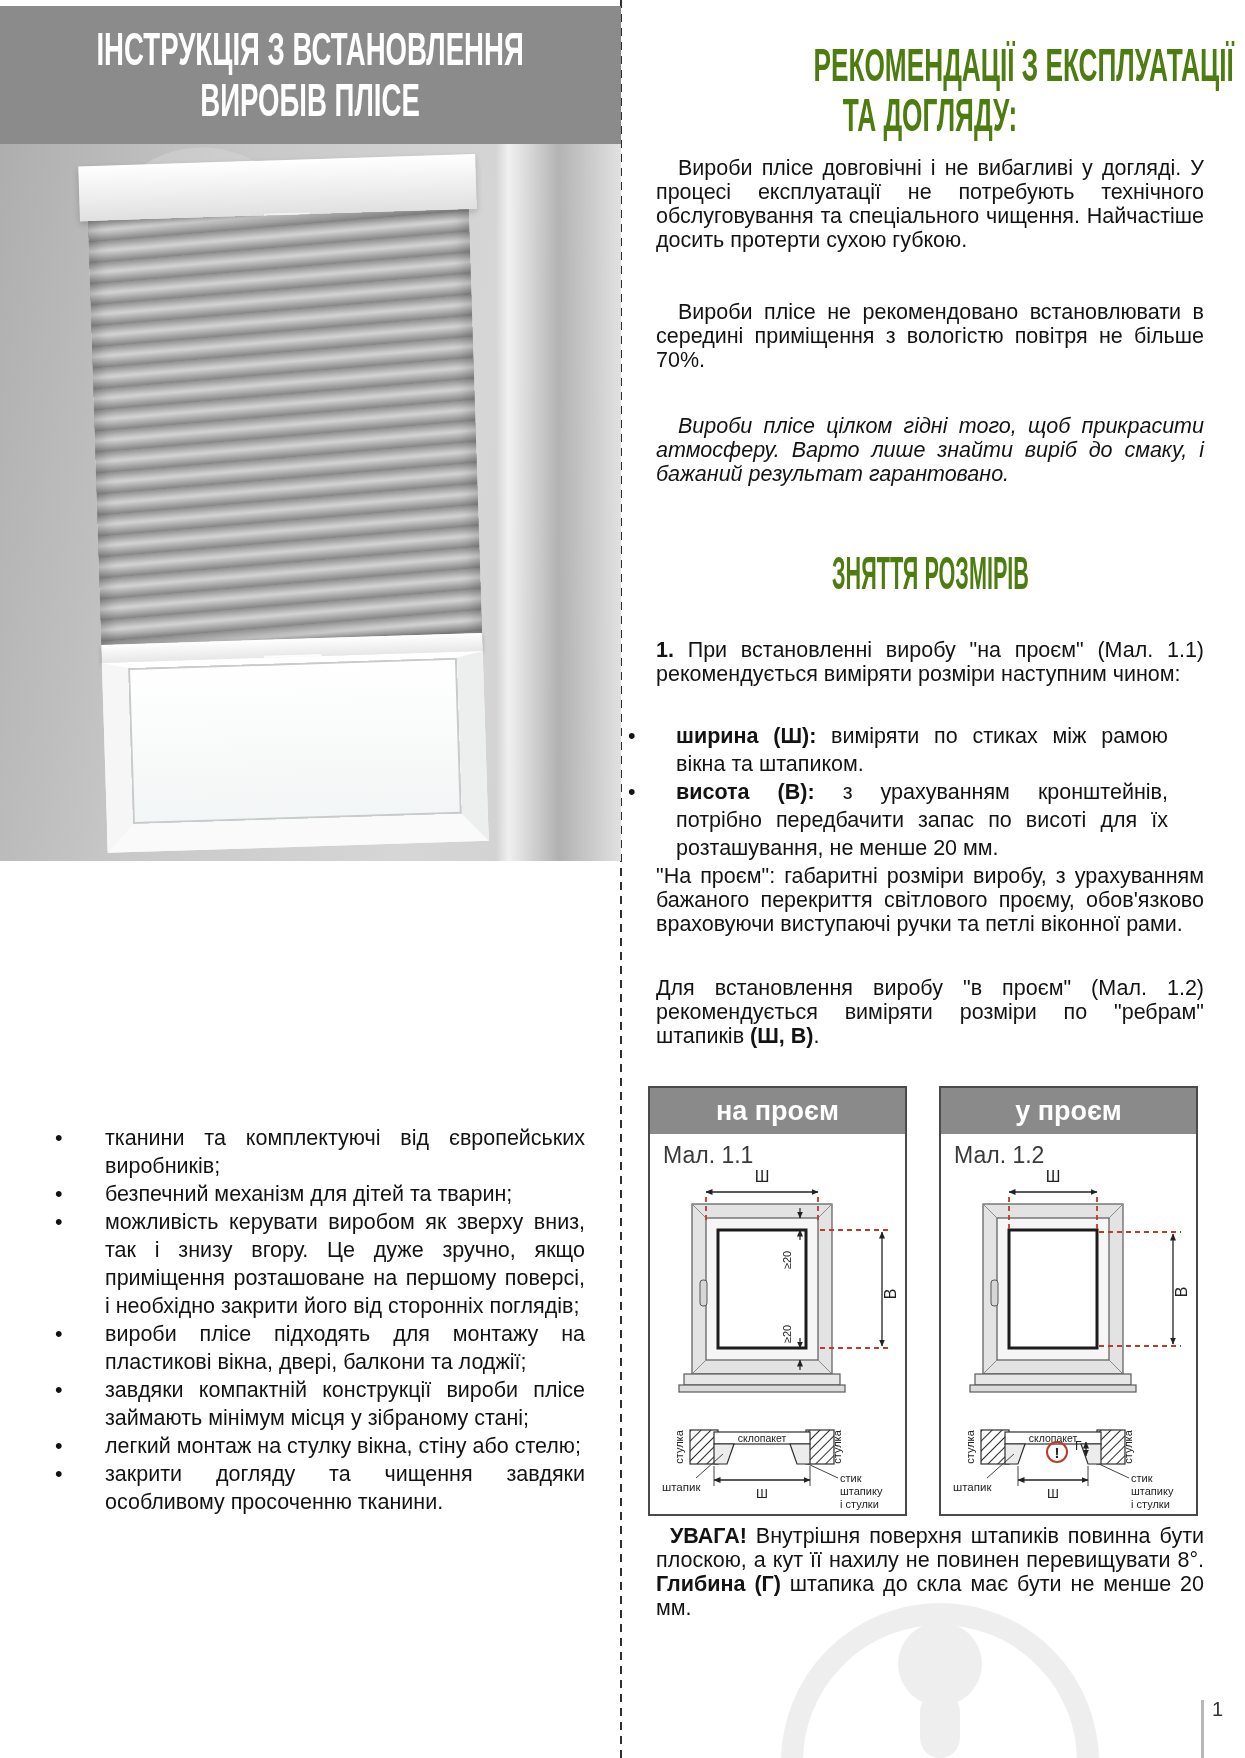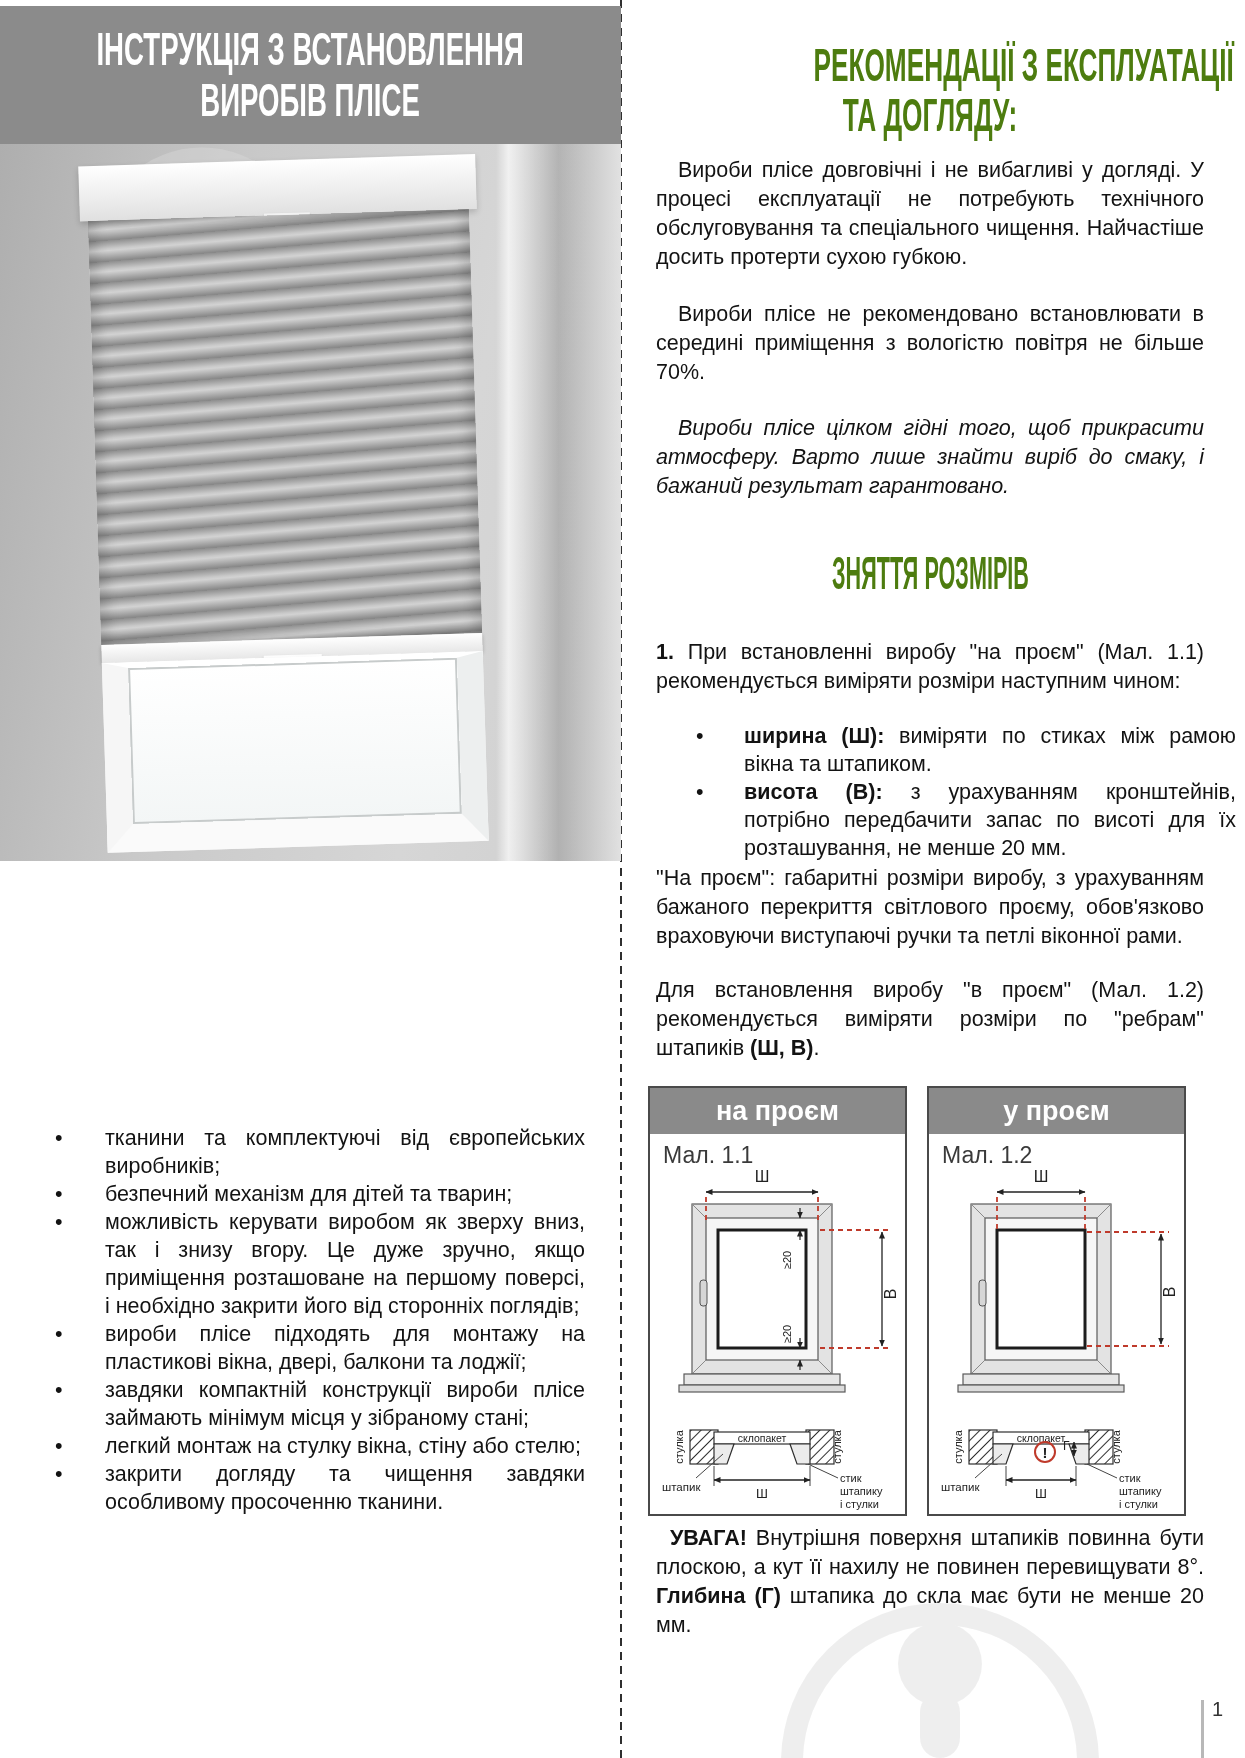--- a/index.html
+++ b/index.html
@@ -38,31 +38,31 @@
   .handle{position:absolute;left:162px;top:16px;width:58px;height:28px;
           background:linear-gradient(180deg,#fdfdfd,#e4e4e4);border-radius:0 0 6px 6px;
           box-shadow:0 2px 3px rgba(0,0,0,.25);}
   .glazing{position:absolute;left:2px;top:497px;width:381px;height:190px;box-sizing:border-box;
            background:#f3f3f3;border-left:26px solid #f6f6f6;border-right:26px solid #edefef;
            border-bottom:28px solid #fafafa;border-top:6px solid #ffffff;}
   .glass{position:absolute;inset:0;background:linear-gradient(180deg,#ffffff,#f3f6f6);
          box-shadow:inset 0 0 0 2px #c7cbcb;}
   .wm{position:absolute;pointer-events:none;}
   
-  .para{position:absolute;font-size:21.5px;line-height:29px;text-align:justify;color:#131313;}
+  .para{position:absolute;font-size:21.5px;line-height:24px;text-align:justify;color:#131313;}
   .indent{text-indent:22px;}
   .ital{font-style:italic;}
   .b{font-weight:bold;}
   .blist{position:absolute;font-size:21.5px;line-height:28px;list-style:none;margin:0;padding:0;}
   .blist .li{position:relative;padding-left:72px;text-align:justify;}
   .blist .li::before{content:"\2022";position:absolute;left:22px;top:0;}
   .mlist .li{padding-left:56px;}
   .mlist .li::before{left:8px;}
   
-  .figrow{position:absolute;left:648px;top:1086px;display:flex;gap:20px;z-index:2;}
+  .figrow{position:absolute;left:648px;top:1086px;display:flex;gap:32px;z-index:2;}
   .figbox{width:259px;border:2px solid #4a4a4a;background:#fff;box-sizing:border-box;}
   .fighead{height:46px;background:#8a8a8a;color:#fff;font-weight:bold;font-size:27px;
            display:flex;align-items:center;justify-content:center;}
   .figbody{position:relative;height:380px;}
   .figlabel{position:absolute;left:13px;top:8px;font-size:23px;color:#3a3a3a;z-index:2;}
   .figbody svg{position:absolute;left:0;top:0;}
   svg text{font-family:"Liberation Sans",sans-serif;fill:#222;}
   
   .pline{position:absolute;left:1201px;top:1700px;width:3px;height:58px;background:#b8b8b8;}
   .pnum{position:absolute;left:1212px;top:1698px;font-size:20px;color:#333;}
@@ -123,21 +123,21 @@
   <div class="para indent ital" style="left:656px;top:414px;width:548px;">Вироби плісе цілком гідні того, щоб прикрасити атмосферу. Варто лише знайти виріб до смаку, і бажаний результат гарантовано.</div>
 
   <div class="sec-title" style="left:655px;top:548px;width:550px;">
     <span class="cond cx47">ЗНЯТТЯ РОЗМІРІВ</span>
   </div>
 
   <div class="para" style="left:656px;top:638px;width:548px;">
     <span class="b">1.</span><span> При встановленні виробу "на проєм" (Мал. 1.1) рекомендується виміряти розміри наступним чином:</span>
   </div>
 
-  <ul class="blist mlist" style="left:688px;top:722px;width:548px;">
+  <ul class="blist mlist" style="left:620px;top:722px;width:548px;">
     <li class="li">
       <span class="b">ширина (Ш):</span><span> виміряти по стиках між рамою вікна та штапиком.</span>
     </li>
     <li class="li">
       <span class="b">висота (В):</span><span> з урахуванням кронштейнів, потрібно передбачити запас по висоті для їх розташування, не менше 20 мм.</span>
     </li>
   </ul>
 
   <div class="para" style="left:656px;top:864px;width:548px;">"На проєм": габаритні розміри виробу, з урахуванням бажаного перекриття світлового проєму, обов'язково враховуючи виступаючі ручки та петлі віконної рами.</div>
 

